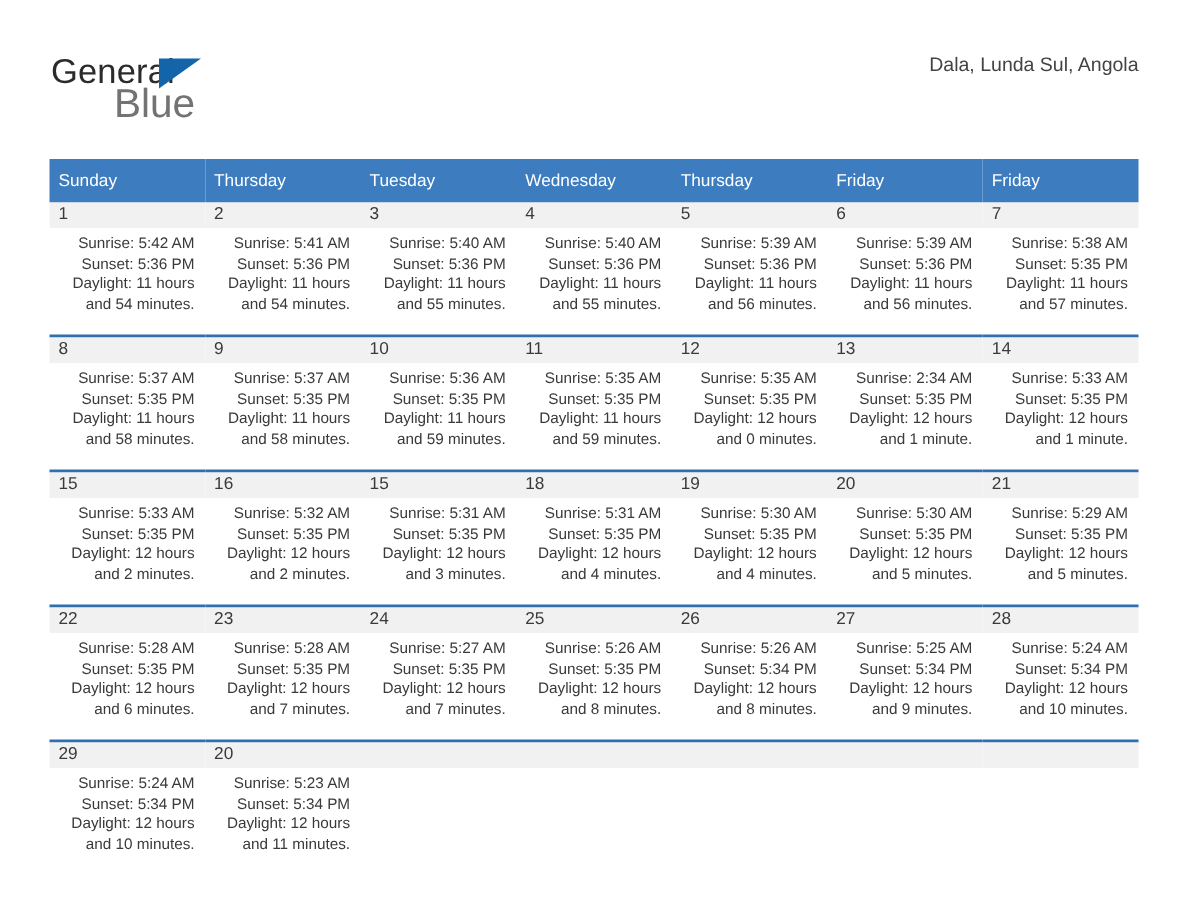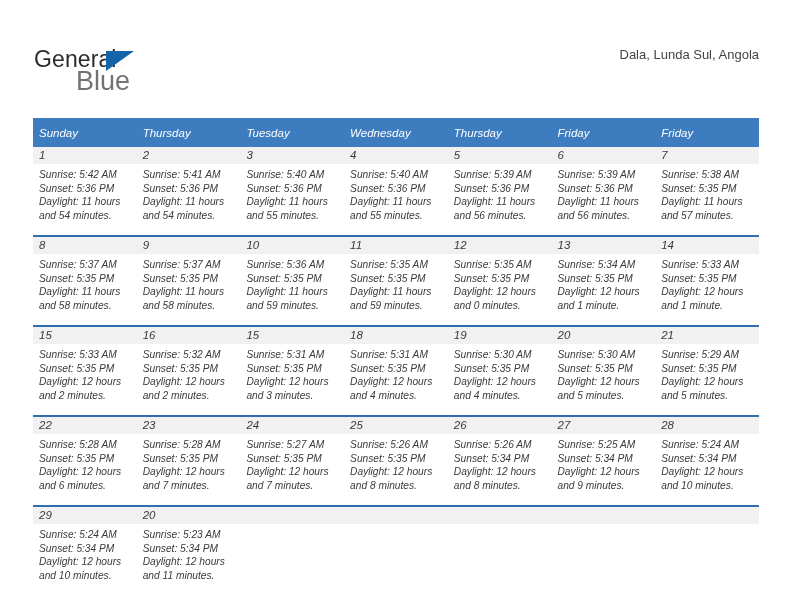--- a/index.html
+++ b/index.html
@@ -13,21 +13,20 @@
     font-family: "Liberation Sans", sans-serif;
     color: #333333;
     overflow: hidden;
   }
 
   .page {
     position: relative;
     width: 792px;
     height: 480px;
     box-sizing: border-box;
-    margin-top: 12px;
   }
 
   
   .header {
     position: absolute;
     left: 0;
     top: 0;
     width: 792px;
     height: 100px;
   }
@@ -88,21 +87,20 @@
   }
 
   
   .calendar {
     position: absolute;
     left: 33px;
     top: 106px;
     width: 726px;
     border-collapse: collapse;
     table-layout: fixed;
-    font-style: italic;
   }
   .calendar th {
     background: #3c7cbf;
     color: #ffffff;
     font-weight: normal;
     font-size: 11.5px;
     text-align: left;
     padding: 5px 0 5px 6px;
     height: 19px;
     line-height: 14px;
@@ -137,20 +135,21 @@
     box-sizing: border-box;
   }
   .daycell.empty .daynum {
     background: #f1f1f1;
   }
   .details {
     padding: 4px 7px 0 6px;
     font-size: 10.2px;
     line-height: 13.6px;
     color: #3a3a3a;
+    text-align: right;
   }
   .details div {
     white-space: normal;
   }
 </style>
 </head>
 <body>
 
 <div class="page">
 
@@ -313,21 +312,21 @@
                 <div>Sunset: 5:35 PM</div>
                 <div>Daylight: 12 hours</div>
                 <div>and 0 minutes.</div>
               </div>
             </div>
           </td>
           <td>
             <div class="daycell">
               <div class="daynum">13</div>
               <div class="details">
-                <div>Sunrise: 5:34 AM</div>
+                <div>Sunrise: 2:34 AM</div>
                 <div>Sunset: 5:35 PM</div>
                 <div>Daylight: 12 hours</div>
                 <div>and 1 minute.</div>
               </div>
             </div>
           </td>
           <td>
             <div class="daycell">
               <div class="daynum">14</div>
               <div class="details">

